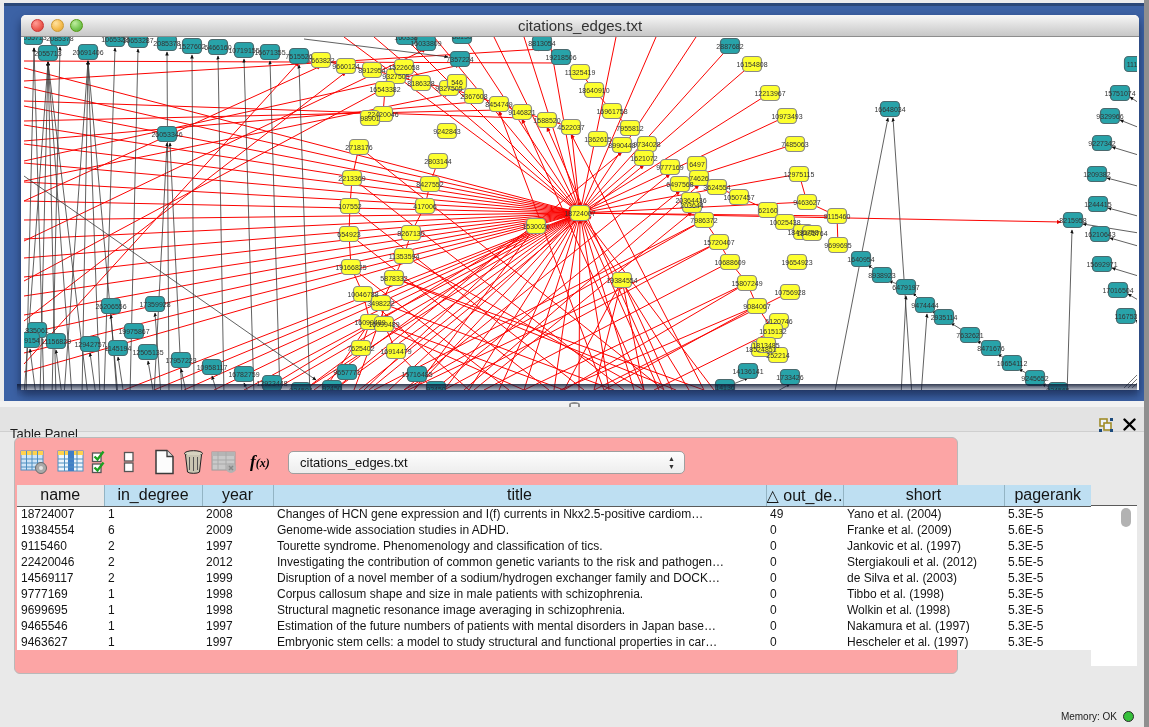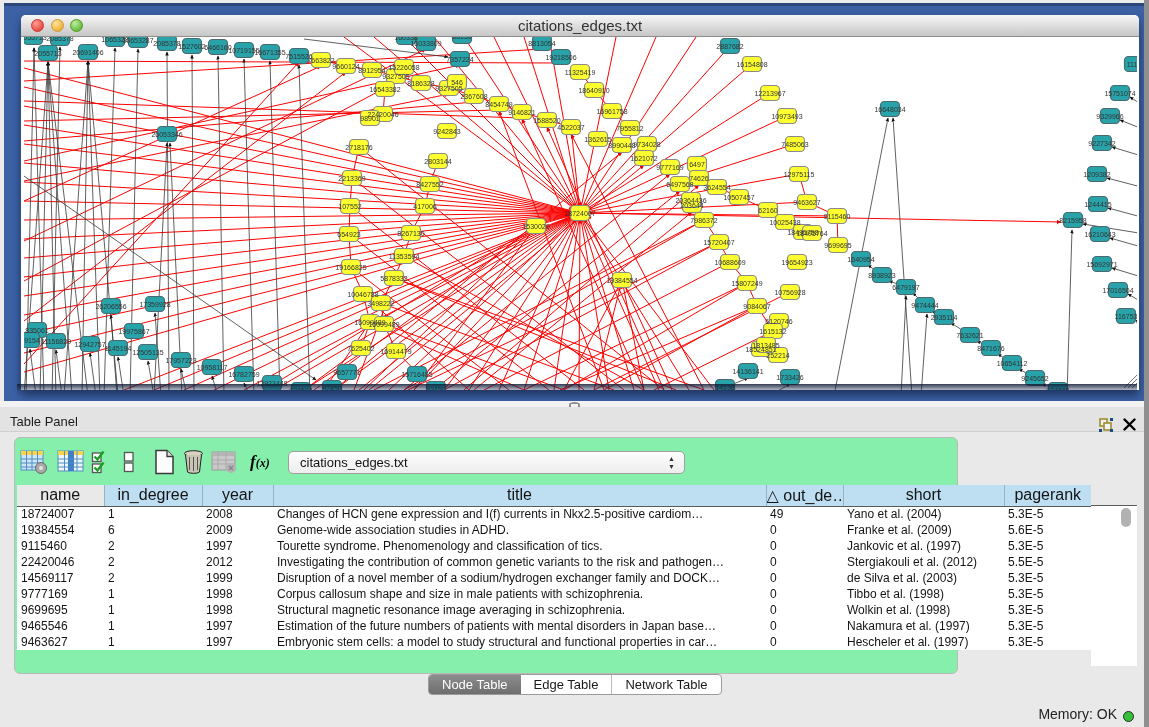--- a/index.html
+++ b/index.html
@@ -8,40 +8,40 @@
 #win{position:absolute;left:17px;top:9px;width:1118px;height:375px;background:#fff;
  border-radius:5px 5px 0 0;box-shadow:0 5px 10px rgba(5,15,40,.55);}
 #titlebar{position:absolute;left:0;top:0;width:100%;height:22px;border-radius:5px 5px 0 0;
  background:linear-gradient(#f7f7f7,#dcdcdc 55%,#c7c7c7);border-bottom:1px solid #8d8d8d}
 #titlebar .t{text-align:center;font-size:15px;color:#333;line-height:21px}
 .tl{position:absolute;top:4px;width:13px;height:13px;border-radius:50%}
 #graphwrap{position:absolute;left:3px;top:22px;width:1113px;height:353px;overflow:hidden}
 #panel{position:absolute;left:0;top:401px;width:1149px;height:326px;background:#e9e9e9}
 #phead{position:absolute;left:0;top:6px;width:100%;height:25px;background:#e3e3e3;
  border-bottom:1px solid #cfcfcf}
-#phead .t{position:absolute;left:10px;top:7px;font-size:13px;color:#1c1c1c}
-#pbox{position:absolute;left:14px;top:36px;width:944px;height:237px;background:#86efac;
+#phead .t{position:absolute;left:10px;top:19px;font-size:13px;color:#1c1c1c}
+#pbox{position:absolute;left:14px;top:36px;width:944px;height:237px;background:#fca5a5;
  border:1px solid #b9b9b9;border-radius:6px}
 #toolbar{position:absolute;left:0;top:11px;height:26px;width:280px}
 #combo{position:absolute;left:273px;top:13px;width:397px;height:23px;border:1px solid #9f9f9f;
  border-radius:5px;background:linear-gradient(#fdfdfd,#ededed);font-size:13px;color:#111;
  line-height:21px;padding-left:11px}
 #combo .ar{position:absolute;right:9px;top:3px;font-size:7px;color:#333;line-height:8px;text-align:center}
 #tblwrap{position:absolute;left:2px;top:47px;width:1120px}
 table{border-collapse:collapse;table-layout:fixed;width:1074px;font-size:12px;color:#141414;background:#fff}
 th{height:21px;background:#bedff2;border-left:1px solid #93b4c4;border-bottom:1px solid #5a5a5a;
  font-weight:normal;font-size:16px;overflow:hidden;white-space:nowrap}
 th:first-child{background:#e9e9e9;border-left:none}
 td{height:16px;padding:0 0 0 4px;overflow:hidden;white-space:nowrap}
 #tabs{position:absolute;left:428px;top:273px;height:21px;display:flex;border:1px solid #9b9b9b;z-index:5;
  border-radius:4px;overflow:hidden;background:#fff;font-size:13px}
 #tabs div{padding:0 13px;line-height:19px;color:#1a1a1a}
 #tabs .sel{background:linear-gradient(#8d8d8d,#6e6e6e);color:#fff}
 #tabs .sep{border-left:1px solid #bbb;padding:0}
-#mem{position:absolute;right:32px;bottom:5px;font-size:14px;color:#222}
+#mem{position:absolute;right:32px;bottom:5px;font-size:10px;color:#222}
 #memdot{position:absolute;right:15px;bottom:5px;width:11px;height:11px;border-radius:50%;
  background:#35c03a;border:1px solid #2a2a2a}
 .icon{display:inline-block;vertical-align:top;margin:0 3px}
 #toolbar .icon{position:absolute;top:0;margin:0}
 </style></head><body>
 <div id="desktop">
  <div id="win">
   <div id="titlebar">
     <div class="t">citations_edges.txt</div>
     <div class="tl" style="left:10px;background:radial-gradient(circle at 35% 30%,#ff9d96,#ee5f55 55%,#cf3b31);border:1px solid #c33"></div>
@@ -754,20 +754,14 @@
               <td>Hescheler et al. (1997)</td>
               <td>5.3E-5</td>
             </tr>
    </tbody>
         </table>
    <div style="position:absolute;left:1074px;top:0;width:46px;height:21px;background:#e9e9e9;border-bottom:1px solid #5a5a5a"></div>
    <div style="position:absolute;left:1074px;top:21px;width:46px;height:160px;background:#fff"></div>
    <div style="position:absolute;left:1104px;top:23px;width:10px;height:19px;background:#b2b2b2;border-radius:5px"></div>
   </div>
  </div>
- <div id="tabs">
-    <div class="sel">Node Table</div>
-      <div>Edge Table</div>
-      <div class="sep"></div>
-      <div>Network Table</div>
- </div>
  <div id="mem">Memory: OK</div>
  <div id="memdot"></div>
 </div>
 </body></html>

